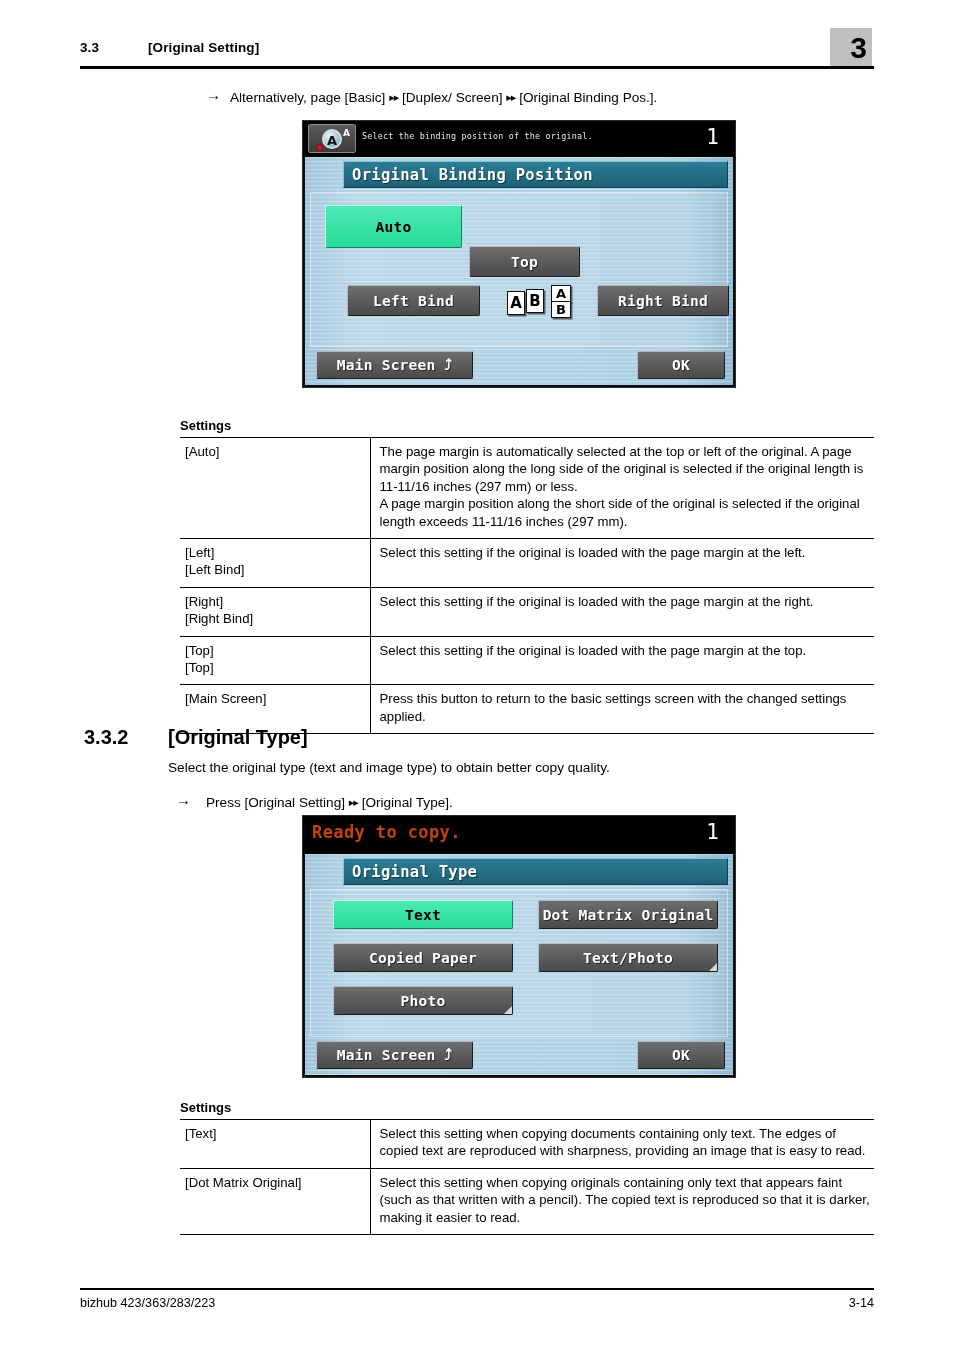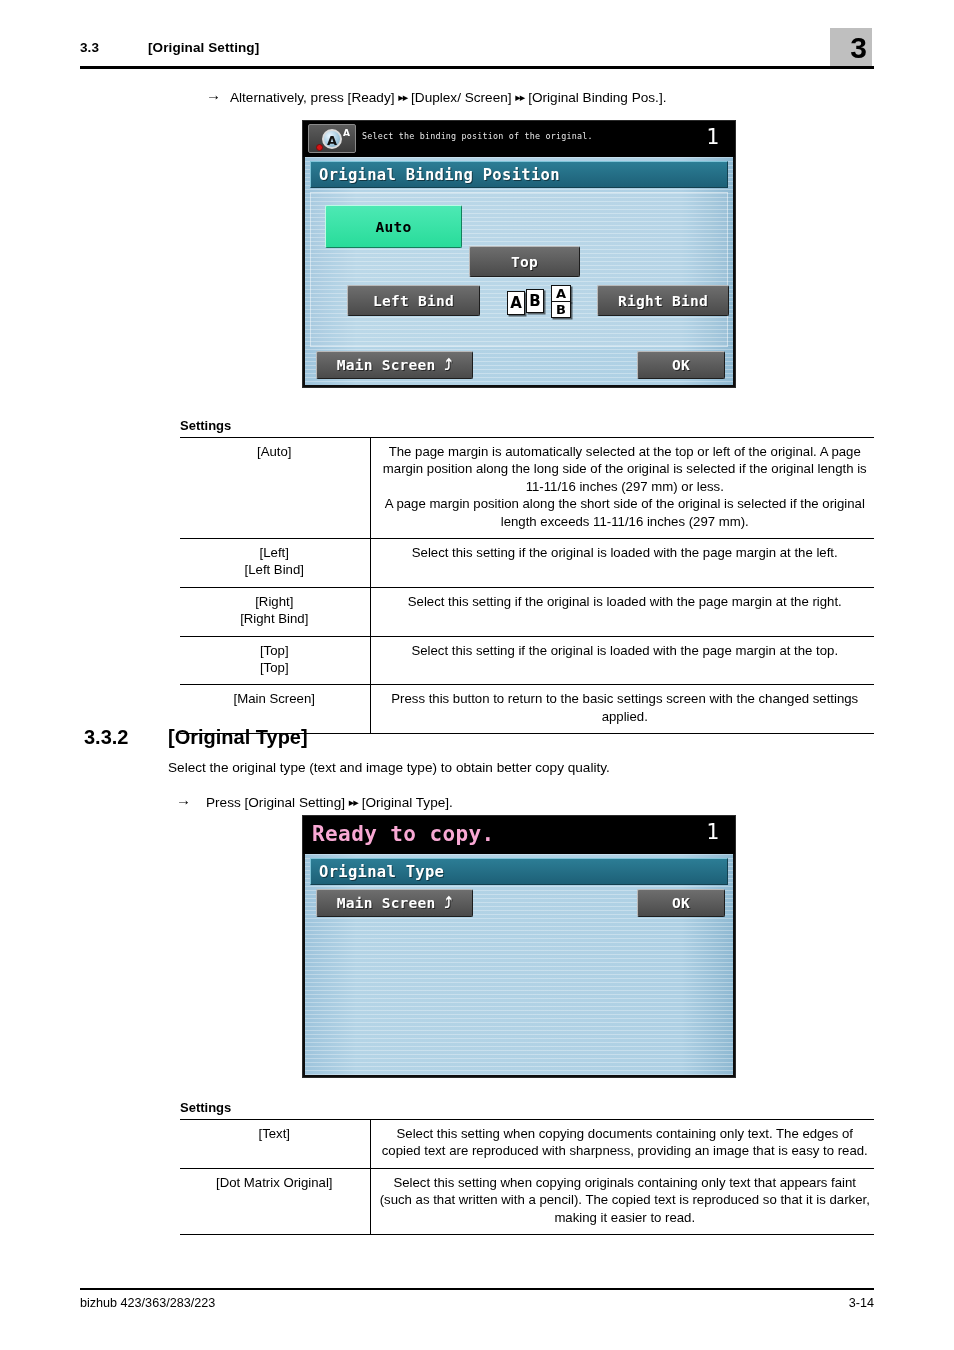--- a/index.html
+++ b/index.html
@@ -32,21 +32,20 @@
   .sect-title { position: absolute; font-size: 20px; font-weight: bold; }
   .para       { position: absolute; font-size: 13.6px; line-height: 19px; }
 
   
   .tbl-label { position: absolute; font-size: 13px; font-weight: bold; }
   table.settings {
     position: absolute;
     border-collapse: collapse;
     width: 694px;
     table-layout: fixed;
-    text-align: center;
   }
   table.settings td {
     border-top: 1.6px solid #000;
     vertical-align: top;
     font-size: 13.2px;
     line-height: 17.4px;
     padding: 5px 6px 8px 6px;
   }
   table.settings tr:last-child td { border-bottom: 1.6px solid #000; }
   table.settings td.k { width: 190px; border-right: 1.6px solid #000; padding-left: 5px; }
@@ -67,21 +66,21 @@
   }
   .lcd-statusbar.tall { height: 38px; }
   .lcd-msg-sm {
     position: absolute; left: 59px; top: 10px;
     font-family: "DejaVu Sans Mono", monospace;
     font-size: 8.4px; letter-spacing: .2px; color: #e9e9e9;
   }
   .lcd-msg-lg {
     position: absolute; left: 9px; top: 6px;
     font-family: "DejaVu Sans Mono", monospace;
-    font-size: 21px; font-weight: bold; color: #f9a8d4; letter-spacing: .4px;
+    font-size: 17px; font-weight: bold; color: #c2410c; letter-spacing: .4px;
   }
   .lcd-count {
     position: absolute; right: 16px; top: 4px;
     font-family: "DejaVu Sans Mono", monospace;
     font-size: 21px; color: #ffffff;
   }
   
   .lcd-icon {
     position: absolute; left: 5px; top: 3px; width: 48px; height: 29px;
     background: linear-gradient(#5c5c5c, #3a3a3a);
@@ -119,20 +118,21 @@
     background: linear-gradient(#2c7d95, #1d6077);
     border-top: 1px solid #7fc4d8;
     border-left: 1px solid #7fc4d8;
     border-right: 1px solid #14404f;
     border-bottom: 1px solid #14404f;
     color: #ffffff;
     font-family: "DejaVu Sans Mono", monospace;
     font-size: 15.5px; font-weight: bold;
     line-height: 26px; padding-left: 8px; letter-spacing: .3px;
     text-shadow: 1px 1px 0 rgba(0,0,0,.45);
+    margin-left: 33px;
   }
   .lcd-body {
     position: relative;
     margin-top: 4px;
     border: 1px solid rgba(255,255,255,.45);
     background: rgba(255,255,255,.10);
   }
   .lcd-footer { position: relative; margin-top: 4px; height: 30px; }
 
   .btn {
@@ -190,21 +190,21 @@
 
   <div class="hdr">
     <div class="hdr-num">3.3</div>
     <div class="hdr-title">[Original Setting]</div>
     <div class="hdr-badge">3</div>
     <div class="hdr-rule"></div>
   </div>
 
   <div class="arrow-glyph" style="left:206px; top:86px;">→</div>
   <div class="arrow-line" style="left:230px; top:88px;">
-    <span>Alternatively, press [Ready]</span>
+    <span>Alternatively, page [Basic]</span>
     <span class="dbl">▸▸</span>
     <span>[Duplex/ Screen]</span>
     <span class="dbl">▸▸</span>
     <span>[Original Binding Pos.].</span>
   </div>
 
   <div class="lcd" style="left:302px; top:120px;">
 
     <div class="lcd-statusbar">
       <div class="lcd-icon">
@@ -287,20 +287,38 @@
   <div class="lcd" style="left:302px; top:815px;">
 
     <div class="lcd-statusbar tall">
       <div class="lcd-msg-lg">Ready to copy.</div>
       <div class="lcd-count">1</div>
     </div>
 
     <div class="lcd-screen" style="height:223px;">
       <div class="lcd-titlebar">Original Type</div>
 
+      <div class="lcd-body" style="height:148px;">
+
+        <div class="btn sel" style="left:22px; top:10px; width:180px; height:29px; line-height:27px;">Text</div>
+
+        <div class="btn" style="left:227px; top:10px; width:180px; height:29px; line-height:27px;">Dot Matrix Original</div>
+
+        <div class="btn" style="left:22px; top:53px; width:180px; height:29px; line-height:27px;">Copied Paper</div>
+
+        <div class="btn" style="left:227px; top:53px; width:180px; height:29px; line-height:27px;">
+          <span>Text/Photo</span>
+          <span class="corner"></span>
+        </div>
+
+        <div class="btn" style="left:22px; top:96px; width:180px; height:29px; line-height:27px;">
+          <span>Photo</span>
+          <span class="corner"></span>
+        </div>
+      </div>
 
       <div class="lcd-footer">
         <div class="btn" style="left:6px; top:0px; width:157px; height:28px; line-height:26px;">
           <span>Main Screen</span>
           <span class="retglyph">⤴</span>
         </div>
         <div class="btn" style="left:327px; top:0px; width:88px; height:28px; line-height:26px;">OK</div>
       </div>
     </div>
   </div>

